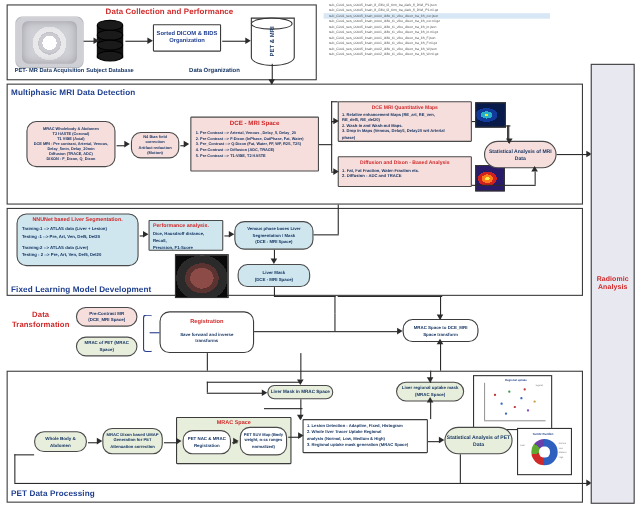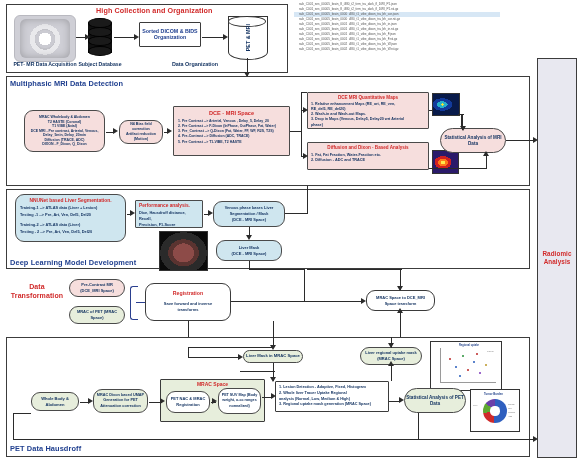--- a/index.html
+++ b/index.html
@@ -97,21 +97,21 @@
 
   .mini-title{position:absolute;color:#2b4a8f;font-weight:bold;}
   .mini-leg{position:absolute;color:#777;}
 </style>
 </head>
 <body>
 
 <div class="canvas">
 
   <div class="panel" style="left:6px;top:4px;width:282px;height:69px;"></div>
-  <div class="panel-label" style="left:96px;top:6px;font-size:7.2px;color:#d12a2a;">High Collection and Organization</div>
+  <div class="panel-label" style="left:96px;top:6px;font-size:7.2px;color:#d12a2a;">Data Collection and Performance</div>
 
   <div class="scanner" style="left:14px;top:15px;width:60px;height:45px;">
     <div class="bore"></div>
   </div>
   <div class="abs" style="left:10px;top:61px;width:70px;font-size:5.2px;font-weight:bold;color:#10305f;text-align:center;">PET- MR Data Acquisition</div>
 
   <div class="dbcyl" style="left:88px;top:18px;width:24px;height:40px;">
     <b style="top:5px;height:30px;"></b>
     <i style="top:0px;"></i>
       <i style="top:9px;"></i>
@@ -238,21 +238,21 @@
 
   <div class="ln lv" style="left:247px;top:58px;height:18px;"></div>
   <div class="arrow ar-d" style="left:243.6px;top:72px;"></div>
 
   <div class="ln lh" style="left:506px;top:140px;width:30px;"></div>
   <div class="arrow ar-r" style="left:533px;top:136.6px;"></div>
 
   <div class="ln lv" style="left:468px;top:92px;height:0px;"></div>
 
   <div class="panel" style="left:6px;top:189px;width:524px;height:80px;"></div>
-  <div class="panel-label" style="left:10px;top:258px;font-size:7.4px;">Deep Learning Model Development</div>
+  <div class="panel-label" style="left:10px;top:258px;font-size:7.4px;">Fixed Learning Model Development</div>
 
   <div class="node rounded fill-blue left" style="left:15px;top:194px;width:111px;height:48px;align-items:stretch;justify-content:flex-start;padding:3px 4px;">
     <div class="ttl" style="font-size:4.9px;text-align:center;margin-bottom:2px;">NNUNet  based Liver Segmentation.</div>
     <div style="font-size:3.9px;color:#10305f;font-weight:bold;text-align:left;line-height:1.65;">
       <div>Training-1 --&gt; ATLAS data (Liver + Lesion)</div>
       <div>Testing -1 --&gt; Pre, Art, Ven, Del5, Del20</div>
       <div style="height:4px;"></div>
       <div>Training-2 --&gt; ATLAS data (Liver)</div>
       <div>Testing - 2 --&gt; Pre, Art, Ven, Del5, Del20</div>
     </div>
@@ -341,21 +341,21 @@
   <div class="ln lv" style="left:400px;top:269px;height:21px;"></div>
   <div class="arrow ar-d" style="left:396.6px;top:286px;"></div>
   <div class="ln lh" style="left:307px;top:269px;width:95px;"></div>
 
   <div class="ln lv" style="left:188px;top:321px;height:26px;"></div>
 
   <div class="ln lv" style="left:400px;top:311px;height:36px;"></div>
   <div class="arrow ar-u" style="left:397px;top:308px;"></div>
 
   <div class="panel" style="left:6px;top:337px;width:524px;height:120px;"></div>
-  <div class="panel-label" style="left:10px;top:444px;font-size:7.4px;">PET Data Hausdroff</div>
+  <div class="panel-label" style="left:10px;top:444px;font-size:7.4px;">PET Data Processing</div>
 
   <div class="node rounded fill-green" style="left:243px;top:350px;width:60px;height:13px;">
     <div style="font-size:4.2px;color:#10305f;font-weight:bold;">Liver Mask in MRAC Space</div>
   </div>
 
   <div class="node rounded fill-green" style="left:360px;top:347px;width:62px;height:18px;padding:1px 2px;">
     <div style="font-size:4px;color:#10305f;font-weight:bold;line-height:1.45;">
       <div>Liver regional uptake mask</div>
       <div>(MRAC Space)</div>
     </div>

